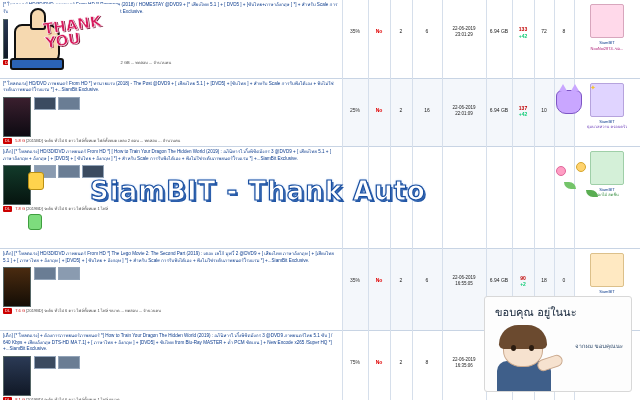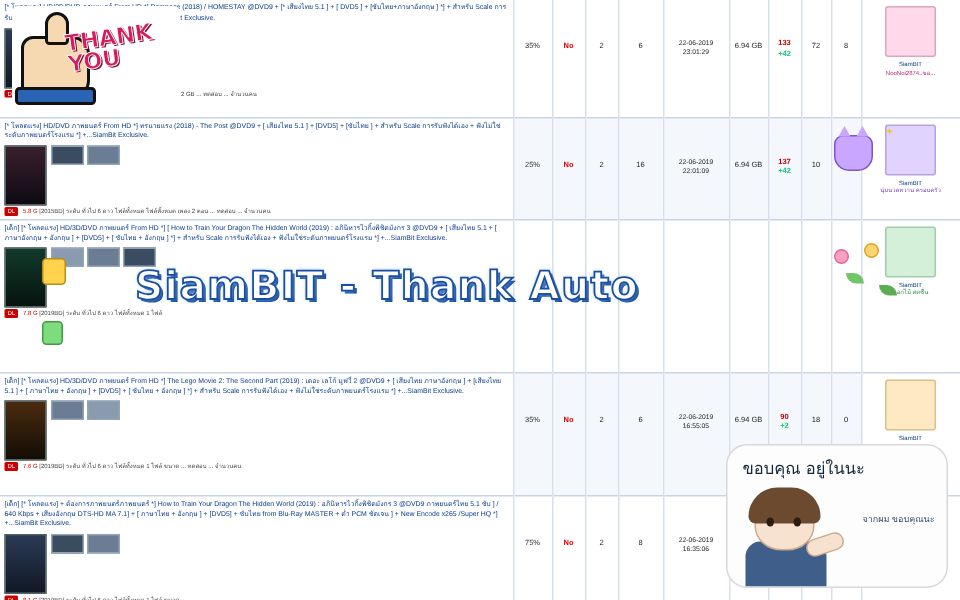--- a/index.html
+++ b/index.html
@@ -172,21 +172,21 @@
     -webkit-text-stroke: 1.2px #1a4fa0;
     text-shadow: 0 0 3px #9fc4f5, 2px 2px 0 #1a4fa0;
   }
 
   
   #thanks-card {
     right: 8px; bottom: 8px;
     width: 148px; height: 96px;
     background: #fdfdfd;
     border: 1px solid #d8d8d8;
-    border-radius: 14px;
+    border-radius: 3px;
     overflow: hidden;
     padding-left: 42px;
   }
   .card-title {
     position: absolute; left: 10px; top: 6px;
     font-size: 11px;
     color: #16263a;
     font-family: "DejaVu Sans", sans-serif;
   }
   .card-sub {

